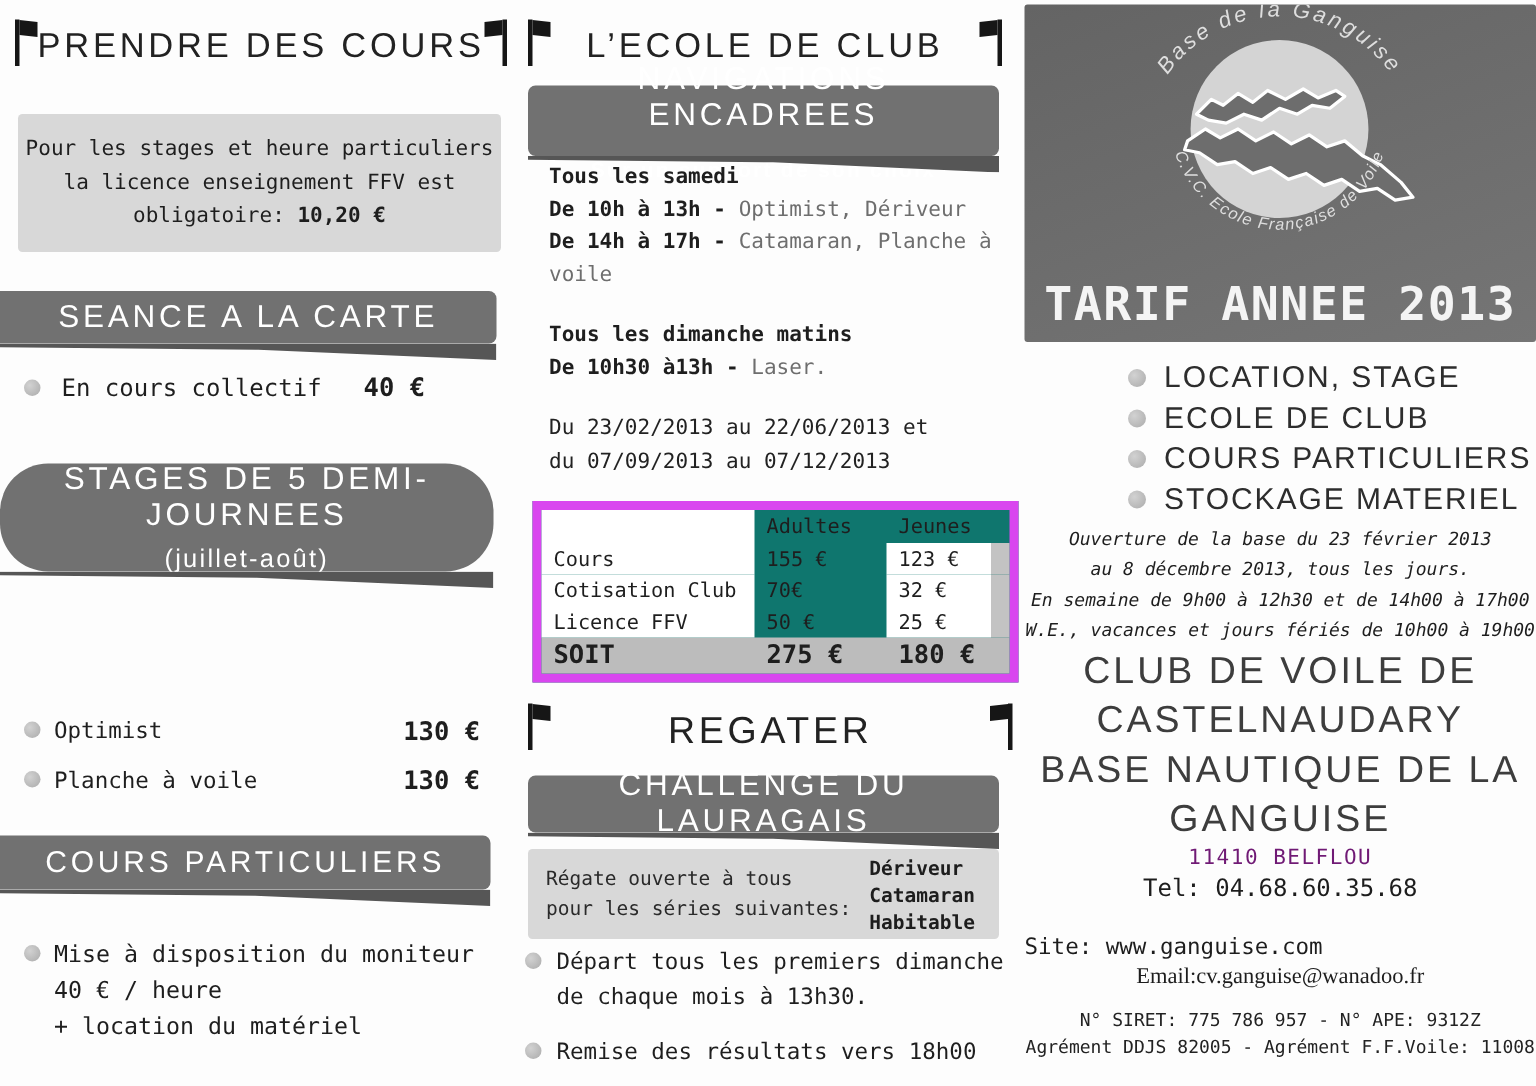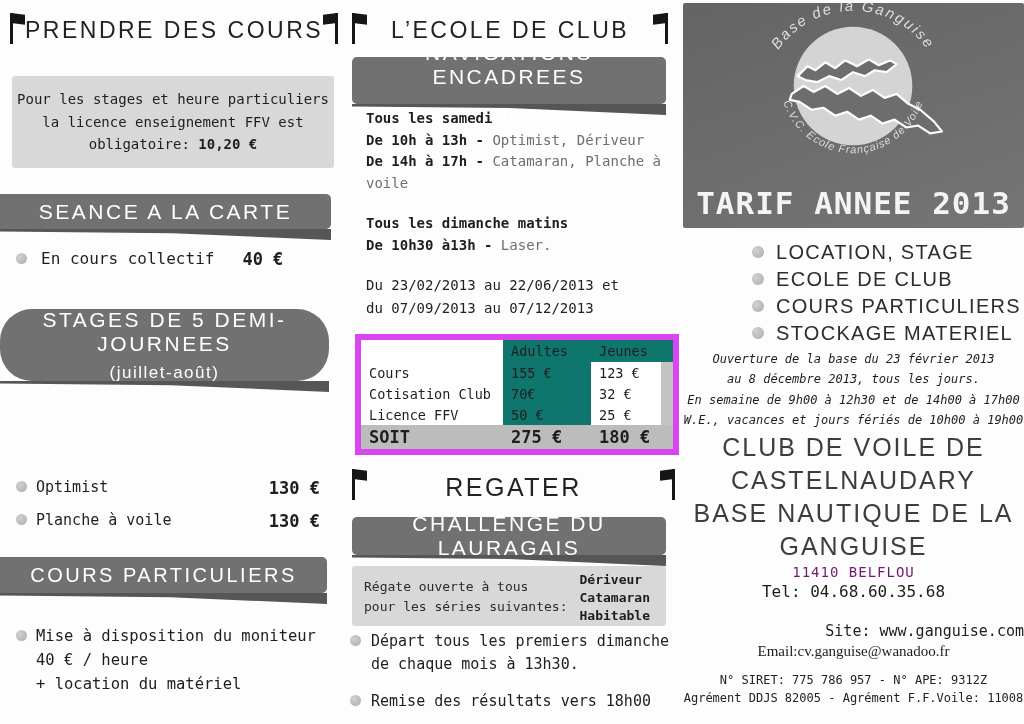--- a/index.html
+++ b/index.html
@@ -252,18 +252,18 @@
 
   <div class="abs head-font" style="left:683px;top:431px;width:341px;text-align:center;font-size:25px;letter-spacing:2px;line-height:1.32;color:#3d3d3d;">
     <div>CLUB DE VOILE DE</div>
     <div>CASTELNAUDARY</div>
     <div>BASE NAUTIQUE DE LA</div>
     <div>GANGUISE</div>
   </div>
 
   <div class="abs" style="left:683px;top:564px;width:341px;text-align:center;font-size:14px;letter-spacing:1px;color:#701a75;">11410 BELFLOU</div>
   <div class="abs" style="left:683px;top:582px;width:341px;text-align:center;font-size:16px;color:#1d1d1d;">Tel: 04.68.60.35.68</div>
-  <div class="abs" style="left:683px;top:622px;width:341px;text-align:right;font-size:15px;color:#1d1d1d;">Site: www.ganguise.com</div>
+  <div class="abs" style="left:683px;top:622px;width:341px;text-align:left;font-size:15px;color:#1d1d1d;">Site: www.ganguise.com</div>
   <div class="abs" style="left:683px;top:643px;width:341px;text-align:center;font-size:15px;color:#1d1d1d;font-family:Liberation Serif, serif;">Email:cv.ganguise@wanadoo.fr</div>
   <div class="abs" style="left:683px;top:673px;width:341px;text-align:center;font-size:12px;color:#222;">N° SIRET: 775 786 957 - N° APE: 9312Z</div>
   <div class="abs" style="left:683px;top:691px;width:341px;text-align:center;font-size:12px;color:#222;">Agrément DDJS 82005 - Agrément F.F.Voile: 11008</div>
 
 </div>
 
 </body></html>

